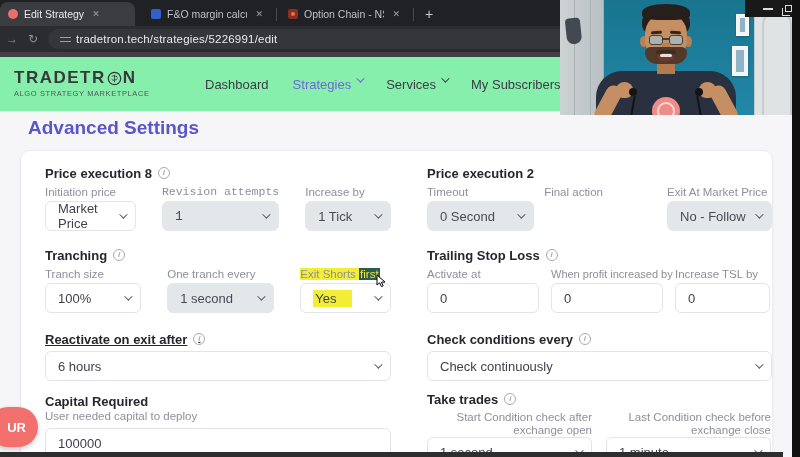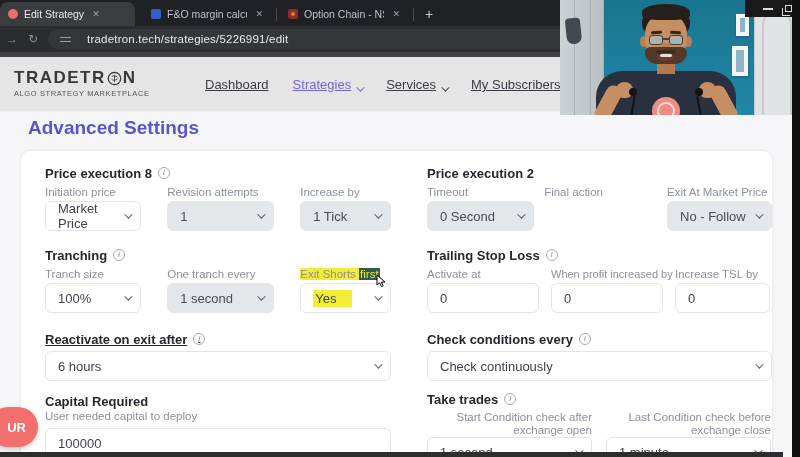--- a/index.html
+++ b/index.html
@@ -16,33 +16,33 @@
   .fav { width:10px; height:10px; border-radius:50%; flex:0 0 auto; }
   .fav-red { background:#e8706d; }
   .fav-blue { background:#3360c8; border-radius:2px; }
   .fav-nse { background:#8a2f25; border-radius:2px; position:relative; }
   .fav-nse::after { content:""; position:absolute; left:3px; top:3px; width:4px; height:4px; background:#e07b3a; border-radius:50%; }
   .tab-close { color:#9aa0a6; font-size:9px; padding:1px 2px; cursor:default; }
   .tab-sep { width:1px; height:13px; background:#4a4b4e; margin:0 3px 5px 3px; }
   .newtab { color:#c8cacc; font-size:14px; margin:0 0 4px 8px; }
   #toolbar { position:absolute; left:0; top:26px; width:800px; height:26px; background:#2b2c2f; display:flex; align-items:center; }
   .nav-glyph { color:#8f9398; font-size:12px; margin-left:6px; }
-  #urlpill { display:flex; align-items:center; gap:16px; background:#353639; border-radius:13px; height:20px; margin-left:10px; padding:0 12px; width:700px; }
+  #urlpill { display:flex; align-items:center; gap:5px; background:#353639; border-radius:13px; height:20px; margin-left:10px; padding:0 12px; width:700px; }
   .tune-icon { position:relative; width:11px; height:9px; }
   .tune-icon::before, .tune-icon::after { content:""; position:absolute; left:0; width:11px; height:1.5px; background:#9aa0a6; }
   .tune-icon::before { top:2px; } .tune-icon::after { top:6px; }
   #url-text { color:#e8eaed; font-size:11.5px; letter-spacing:.2px; }
   #chrome-strip { position:absolute; left:0; top:52px; width:800px; height:5px; background:#414144; }
   
-  #siteheader { position:absolute; left:0; top:57px; width:800px; height:55px; background:#e5e5e5; border-bottom:1px solid #ececf0; }
+  #siteheader { position:absolute; left:0; top:57px; width:800px; height:55px; background:#86efac; border-bottom:1px solid #ececf0; }
   #logo { position:absolute; left:14px; top:11px; }
   #logo-main { font-size:17px; font-weight:bold; letter-spacing:1.5px; color:#38383d; display:flex; align-items:center; }
   #logo-sub { font-size:7.5px; letter-spacing:.6px; color:#55555c; margin-top:1px; }
   #mainnav { position:absolute; left:205px; top:0; height:55px; display:flex; align-items:center; gap:24px; font-size:13px; color:#3c3c46; }
-  .nav-item { display:flex; align-items:flex-end; gap:5px; white-space:nowrap;text-decoration:underline; }
+  .nav-item { display:flex; align-items:flex-start; gap:5px; white-space:nowrap; }
   .nav-item.active { color:#6f66d8; }
   .caret { width:6px; height:6px; border-right:1.5px solid currentColor; border-bottom:1.5px solid currentColor; transform:rotate(45deg) translateY(-2px); }
   
   #page-title { position:absolute; left:28px; top:117px; font-size:19px; font-weight:bold; color:#5b55cb; }
   #card { position:absolute; left:20px; top:150px; width:753px; height:330px; background:#fff; border:1px solid #ececf1; border-radius:10px; box-shadow:0 1px 3px rgba(0,0,0,.05); padding:14px 24px 0 24px; display:flex; gap:36px; }
   .col { width:346px; flex:0 0 auto; }
   .sec-title { font-size:13px; font-weight:bold; color:#27262e; display:flex; align-items:center; gap:6px; height:16px; }
   .info { width:12px; height:12px; border:1px solid #a9a9b4; border-radius:50%; color:#a9a9b4; font-size:8px; line-height:10px; text-align:center; font-style:italic; flex:0 0 auto; }
   .frow { display:flex; gap:26px; margin-top:2px; }
   .fld {}
@@ -186,21 +186,21 @@
           <span class="info">i</span>
       </div>
       <div class="frow">
         <div class="fld" style="width:106px;">
           <div class="flabel">Initiation price</div>
           <div class="ctrl">
             <span>Market Price</span>
               <span class="chev"></span>
           </div>
         </div>
-        <div class="fld" style="width:118px;">
+        <div class="fld" style="width:118px;font-family:Liberation Mono, monospace;">
           <div class="flabel">Revision attempts</div>
           <div class="ctrl gray">
             <span>1</span>
               <span class="chev"></span>
           </div>
         </div>
         <div class="fld" style="width:100px;">
           <div class="flabel">Increase by</div>
           <div class="ctrl gray">
             <span>1 Tick</span>

